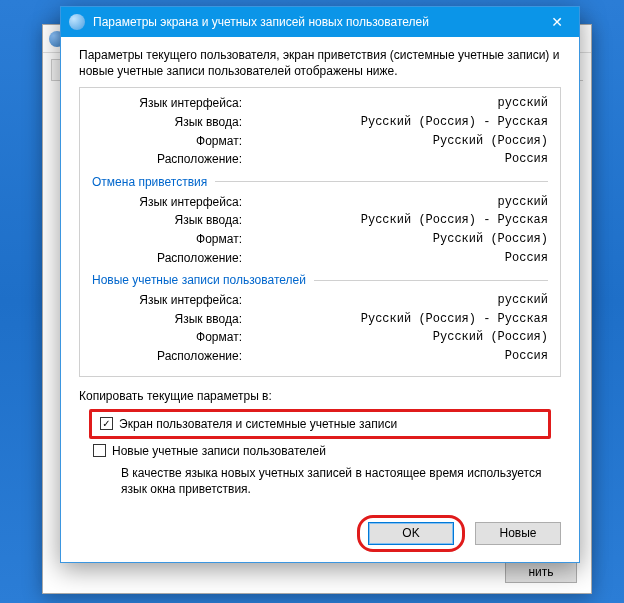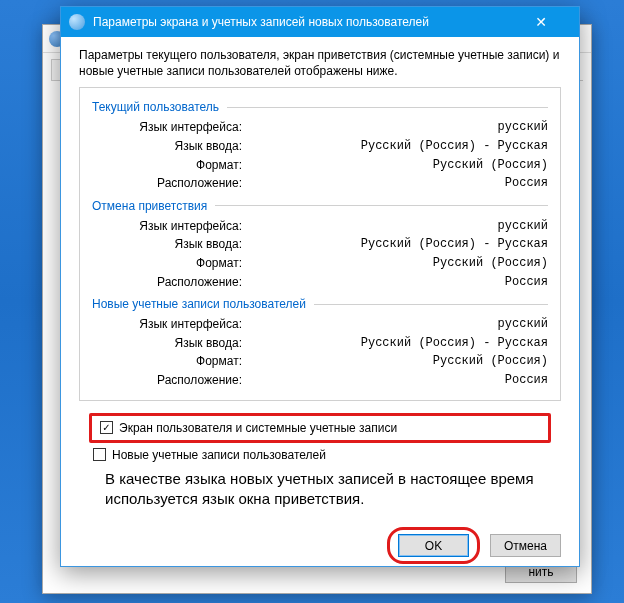--- a/index.html
+++ b/index.html
@@ -94,21 +94,21 @@
     background: #fff;
     border: 1px solid #3b96e0;
     box-shadow: 0 6px 24px rgba(0,0,0,0.4);
   }
   .titlebar {
     height: 30px;
     background: #0b95e8;
     color: #fff;
     display: flex;
     align-items: center;
-    padding: 0 16px 0 8px;
+    padding: 0 0 0 8px;
     gap: 8px;
     font-size: 12px;
   }
   .titlebar .icon {
     width: 16px; height: 16px;
     background: radial-gradient(circle at 30% 30%, #bfe4ff, #4a9ee0);
     border-radius: 50%;
     position: relative;
   }
   .title-text { flex: 1; white-space: nowrap; overflow: hidden; }
@@ -116,21 +116,21 @@
     width: 44px;
     height: 30px;
     display: flex;
     align-items: center;
     justify-content: center;
     color: #fff;
     font-size: 14px;
   }
 
   .dlg-body {
-    padding: 10px 18px 2px 18px;
+    padding: 10px 18px 10px 18px;
   }
   .intro {
     font-size: 12px;
     color: #000;
     line-height: 1.35;
     margin-bottom: 8px;
   }
   .groupbox {
     border: 1px solid #d0d0d0;
     padding: 6px 12px 10px 12px;
@@ -174,42 +174,42 @@
     width: 13px; height: 13px;
     border: 1px solid #333;
     display: inline-flex;
     align-items: center;
     justify-content: center;
     font-size: 10px;
     line-height: 1;
     background: #fff;
   }
   .hint {
-    font-size: 15px;
+    font-size: 12px;
     color: #000;
-    margin: 4px 0 0 26px;
+    margin: 4px 0 0 42px;
     line-height: 1.35;
   }
   .hilite-red {
     border: 3px solid #e01b1b;
     border-radius: 2px;
   }
   .red-box-1 {
     padding: 2px 6px;
     margin: 0 10px 2px 10px;
   }
   .btn-row {
     display: flex;
     justify-content: flex-end;
     gap: 10px;
     margin-top: 18px;
     align-items: center;
   }
   .btn {
-    width: 71px;
+    width: 86px;
     height: 23px;
     border: 1px solid #adadad;
     background: #e1e1e1;
     font-size: 12px;
     display: flex;
     align-items: center;
     justify-content: center;
     cursor: pointer;
   }
   .btn.default {
@@ -255,24 +255,20 @@
     <div class="title-text">Параметры экрана и учетных записей новых пользователей</div>
     <div class="close-btn">
       <span>✕</span>
     </div>
   </div>
   <div class="dlg-body">
     <div class="intro">Параметры текущего пользователя, экран приветствия (системные учетные записи) и новые учетные записи пользователей отображены ниже.</div>
 
     <div class="groupbox">
 
-      <div class="section-hdr">
-        <span>Текущий пользователь</span>
-        <span class="line"></span>
-      </div>
       <div class="kv">
           <span class="k">Язык интерфейса:</span>
           <span class="v">русский</span>
         </div>
       <div class="kv">
           <span class="k">Язык ввода:</span>
           <span class="v">Русский (Россия) - Русская</span>
         </div>
       <div class="kv">
           <span class="k">Формат:</span>
@@ -319,35 +315,36 @@
       <div class="kv">
           <span class="k">Формат:</span>
           <span class="v">Русский (Россия)</span>
         </div>
       <div class="kv">
           <span class="k">Расположение:</span>
           <span class="v">Россия</span>
         </div>
     </div>
 
+    <div class="copy-label">Копировать текущие параметры в:</div>
 
     <div class="hilite-red red-box-1">
       <div class="check-row" style="margin-left:0">
         <span class="checkbox">✓</span>
         <span>Экран пользователя и системные учетные записи</span>
       </div>
     </div>
 
     <div class="check-row">
       <span class="checkbox"></span>
       <span>Новые учетные записи пользователей</span>
     </div>
 
     <div class="hint">В качестве языка новых учетных записей в настоящее время используется язык окна приветствия.</div>
 
     <div class="btn-row">
       <span class="ok-wrap hilite-red">
         <span class="btn default">OK</span>
       </span>
-      <span class="btn">Отмена</span>
+      <span class="btn">Новые</span>
     </div>
   </div>
 </div>
 
 </body></html>

